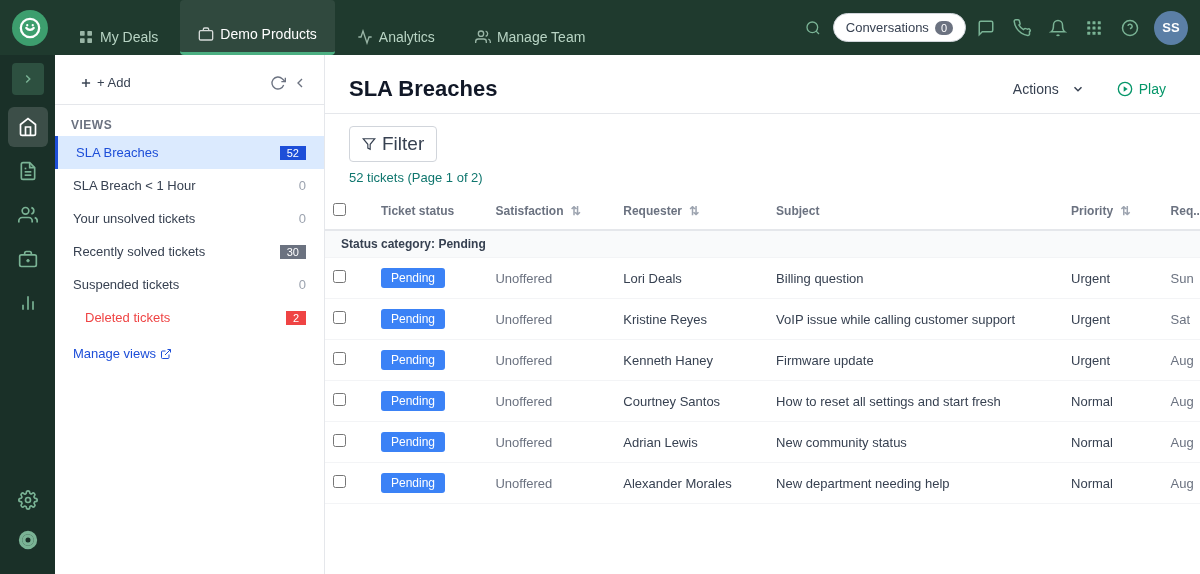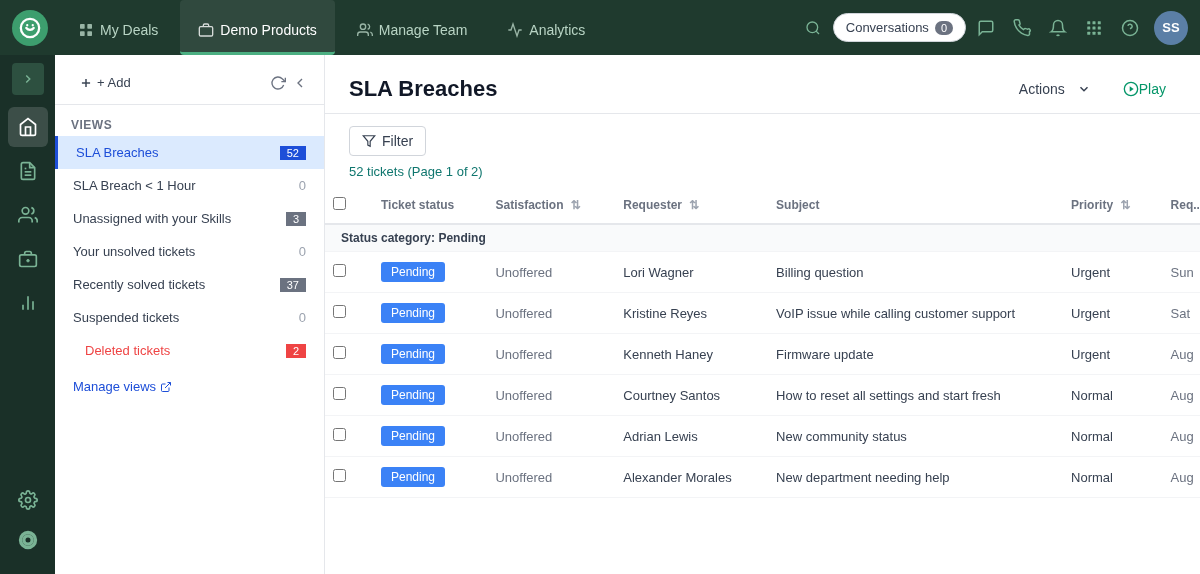--- a/index.html
+++ b/index.html
@@ -17,22 +17,22 @@
     .top-nav-logo {
       width: 36px; height: 36px;
       background: #3d9e6e;
       border-radius: 50%;
       display: flex; align-items: center; justify-content: center;
       margin-right: 8px;
       flex-shrink: 0;
     }
     .top-nav-logo svg { width: 22px; height: 22px; }
     .nav-tab {
-      display: flex; align-items: flex-start; gap: 6px;
-      padding: 22px 18px;
+      display: flex; align-items: flex-end; gap: 6px;
+      padding: 10px 18px;
       color: #b8d4c4;
       cursor: pointer;
       border-radius: 4px;
       font-size: 14px;
       font-weight: 500;
       height: 55px;
     }
     .nav-tab.active {
       background: #ffffff14;
       color: #fff;
@@ -172,21 +172,21 @@
     .main-header-right { display: flex; align-items: center; gap: 12px; }
     .actions-btn {
       display: flex; align-items: center; gap: 12px;
       color: #374151;
       font-size: 14px;
       cursor: pointer;
       padding: 6px 10px;
       border-radius: 4px;
     }
     .play-btn {
-      display: flex; align-items: center; 
+      display: flex; align-items: center; gap: 6px;
       color: #059669;
       font-size: 14px;
       cursor: pointer;
       padding: 6px 10px;
       border-radius: 4px;
     }
 
     
     .topbar-icons {
       display: flex; align-items: center; gap: 6px;
@@ -221,21 +221,21 @@
       padding: 12px 24px 8px 24px;
       display: flex;
       align-items: center;
       gap: 12px;
     }
     .filter-btn {
       display: flex; align-items: center; gap: 6px;
       padding: 6px 12px;
       border: 1px solid #d1d5db;
       border-radius: 4px;
-      font-size: 14px;
+      font-size: 19px;
       color: #374151;
       cursor: pointer;
       background: #fff;
     }
     .filter-btn svg { width: 14px; height: 14px; }
 
     .tickets-info {
       font-size: 13px;
       color: #0f766e;
       padding: 0 24px 8px 24px;
@@ -323,33 +323,33 @@
   <div class="nav-tab active">
     <svg viewBox="0 0 24 24" fill="none" stroke="currentColor" stroke-width="2">
         <rect x="2" y="7" width="20" height="14" rx="2"></rect>
         <path d="M16 7V5a2 2 0 0 0-2-2h-4a2 2 0 0 0-2 2v2"></path>
       </svg>
     <span>Demo Products</span>
   </div>
 
   <div class="nav-tab">
     <svg viewBox="0 0 24 24" fill="none" stroke="currentColor" stroke-width="2">
+        <polyline points="22 12 18 12 15 21 9 3 6 12 2 12"></polyline>
+      </svg>
+    <span>Analytics</span>
+  </div>
+
+  <div class="nav-tab">
+    <svg viewBox="0 0 24 24" fill="none" stroke="currentColor" stroke-width="2">
         <path d="M17 21v-2a4 4 0 0 0-4-4H5a4 4 0 0 0-4 4v2"></path>
         <circle cx="9" cy="7" r="4"></circle>
         <path d="M23 21v-2a4 4 0 0 0-3-3.87"></path>
         <path d="M16 3.13a4 4 0 0 1 0 7.75"></path>
       </svg>
     <span>Manage Team</span>
-  </div>
-
-  <div class="nav-tab">
-    <svg viewBox="0 0 24 24" fill="none" stroke="currentColor" stroke-width="2">
-        <polyline points="22 12 18 12 15 21 9 3 6 12 2 12"></polyline>
-      </svg>
-    <span>Analytics</span>
   </div>
 
   <div class="top-nav-right">
     <div class="topbar-icons">
       <div class="topbar-icon-btn" style="color:#7ab395;">
         <svg width="16" height="16" viewBox="0 0 24 24" fill="none" stroke="currentColor" stroke-width="2">
             <circle cx="11" cy="11" r="8"></circle>
             <path d="m21 21-4.35-4.35"></path>
           </svg>
       </div>
@@ -490,30 +490,26 @@
 
     <div class="view-item active">
       <span>SLA Breaches</span>
       <span class="view-item-count">52</span>
     </div>
     <div class="view-item">
       <span>SLA Breach &lt; 1 Hour</span>
       <span style="color:#9ca3af; font-size:13px;">0</span>
     </div>
     <div class="view-item">
-      <span>Unassigned with your Skills</span>
-      <span class="view-item-count">3</span>
-    </div>
-    <div class="view-item">
       <span>Your unsolved tickets</span>
       <span style="color:#9ca3af; font-size:13px;">0</span>
     </div>
     <div class="view-item">
       <span>Recently solved tickets</span>
-      <span class="view-item-count">37</span>
+      <span class="view-item-count">30</span>
     </div>
     <div class="view-item">
       <span>Suspended tickets</span>
       <span style="color:#9ca3af; font-size:13px;">0</span>
     </div>
     <div class="view-item deleted">
       <span>Deleted tickets</span>
       <span class="view-item-count red">2</span>
     </div>
 
@@ -600,21 +596,21 @@
             </td>
           </tr>
         <tr>
     <td class="checkbox-col">
       <input type="checkbox" style="">
     </td>
     <td>
       <span class="status-badge">Pending</span>
     </td>
     <td style="color:#6b7280;">Unoffered</td>
-    <td>Lori Wagner</td>
+    <td>Lori Deals</td>
     <td>Billing question</td>
     <td class="priority-urgent">Urgent</td>
     <td style="color:#6b7280;">Sun</td>
   </tr>
             <tr>
     <td class="checkbox-col">
       <input type="checkbox" style="">
     </td>
     <td>
       <span class="status-badge">Pending</span>

